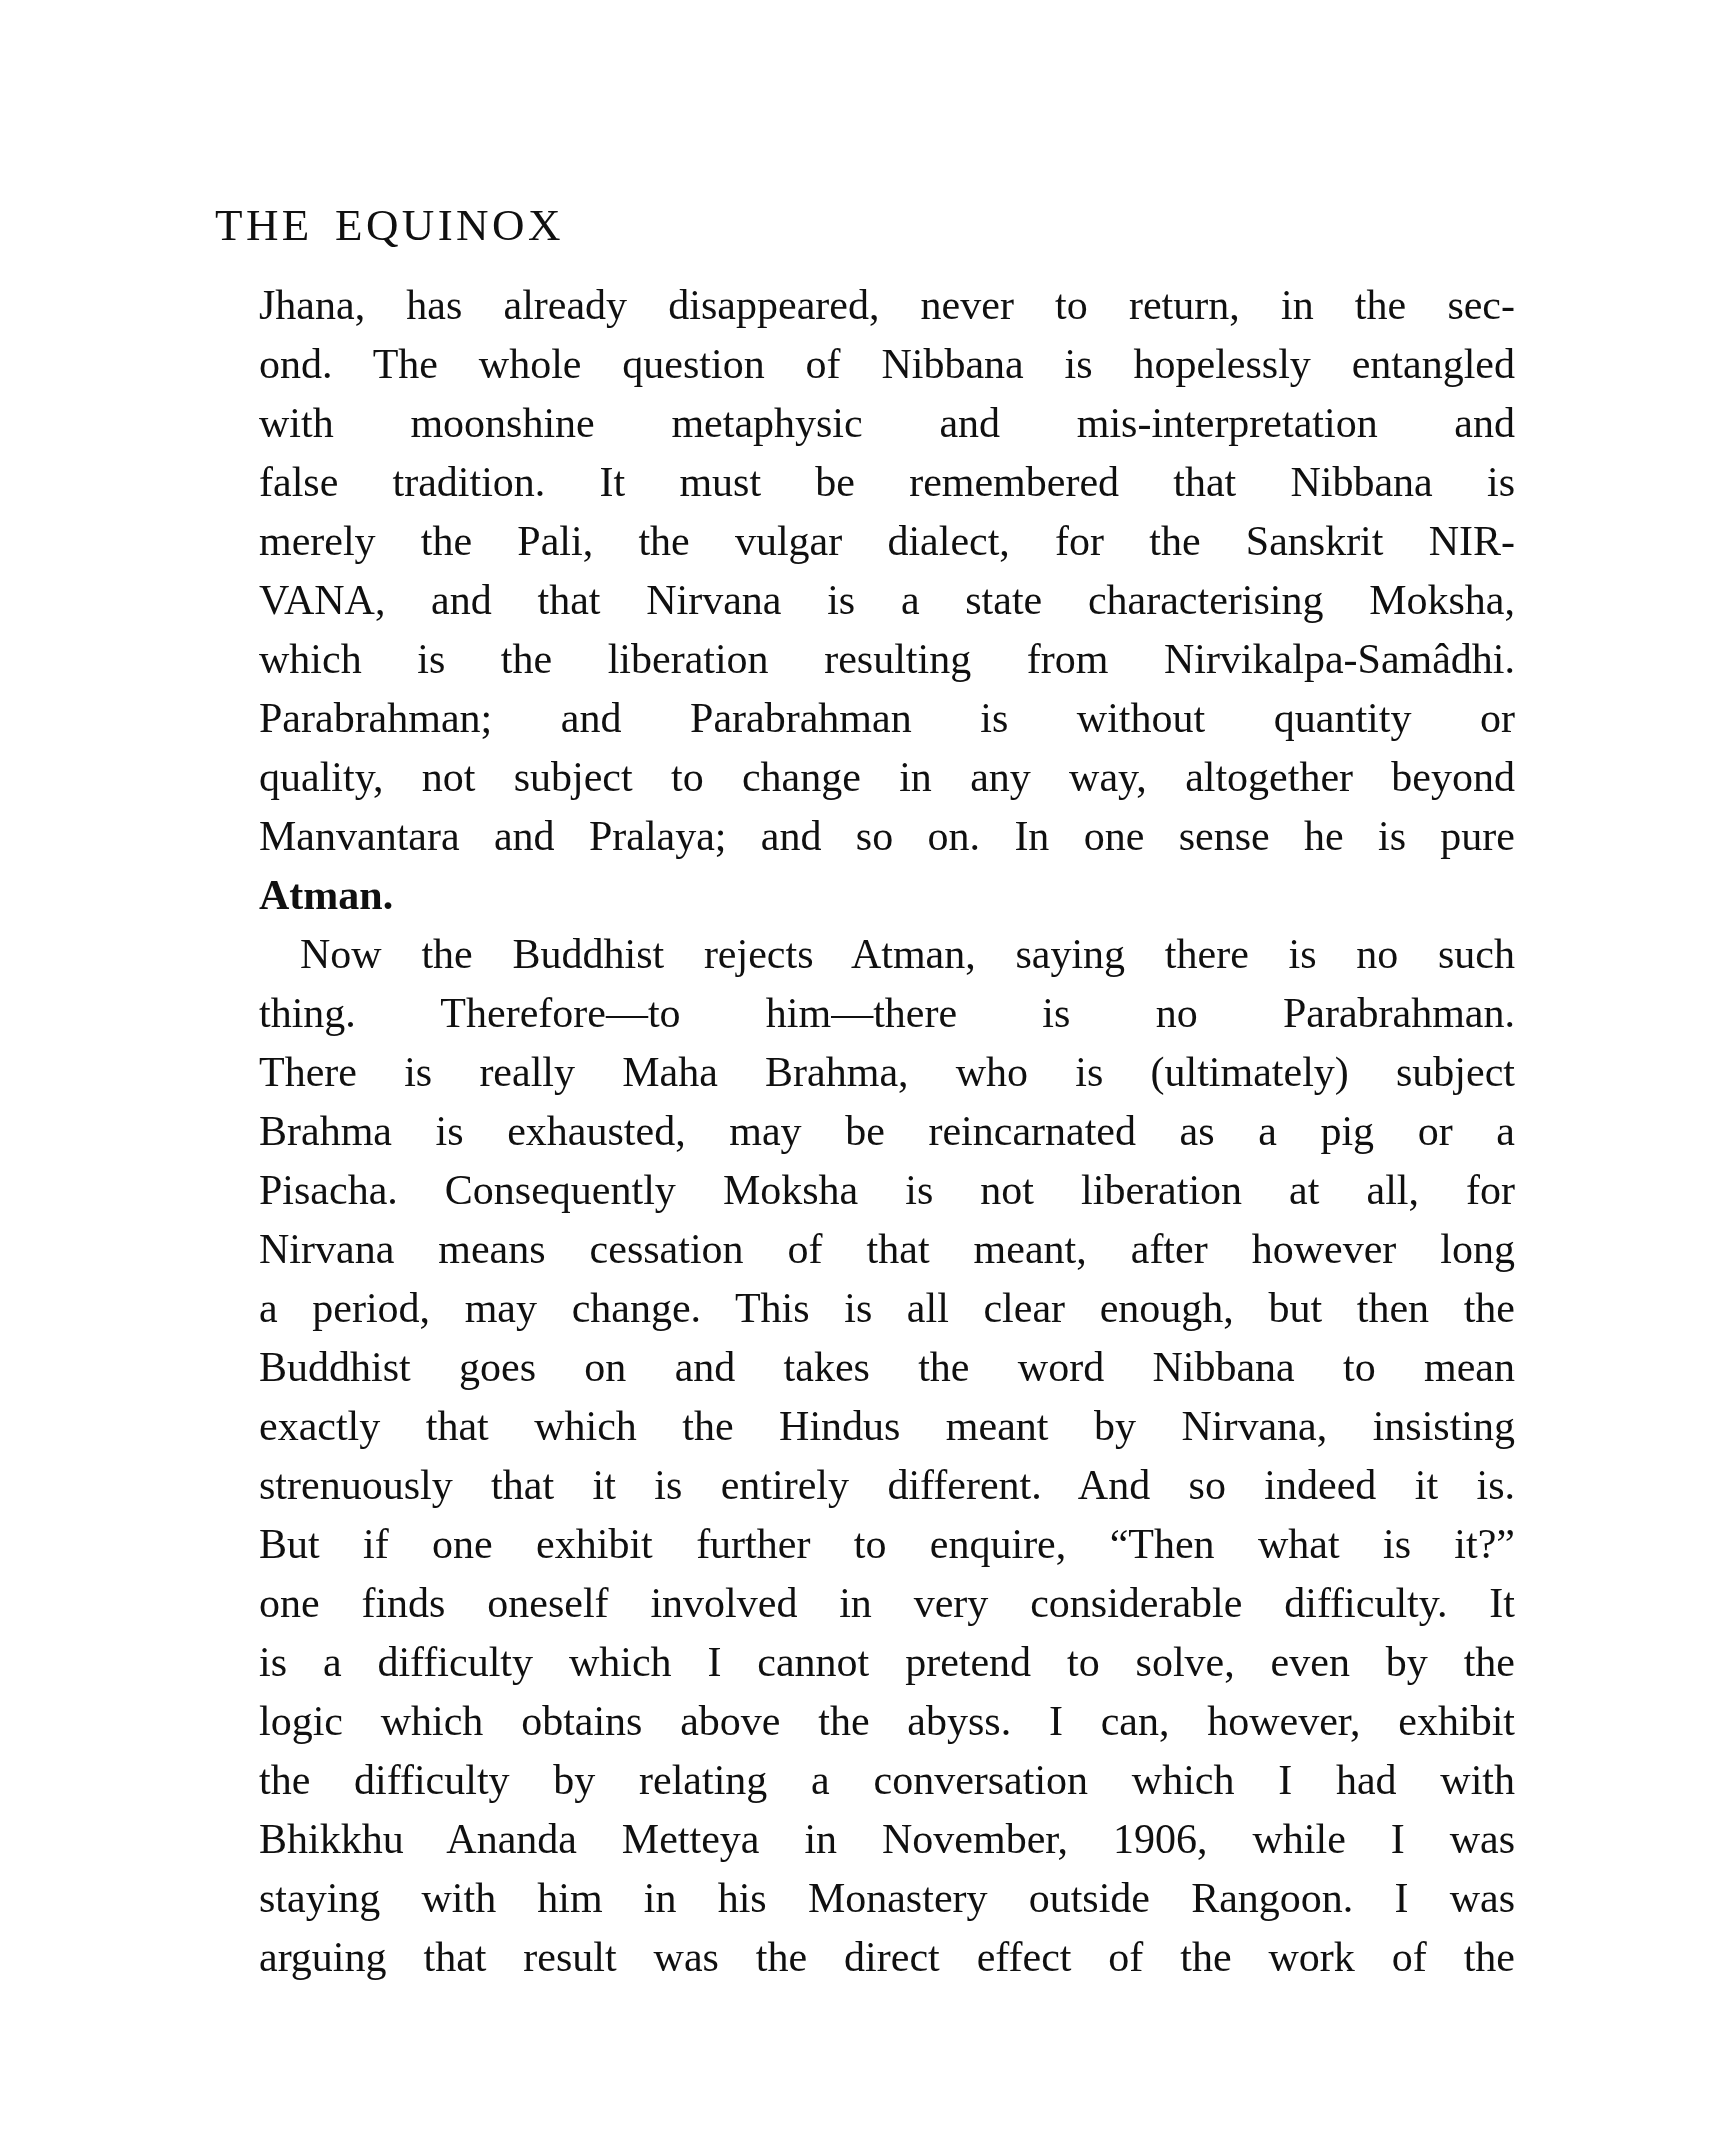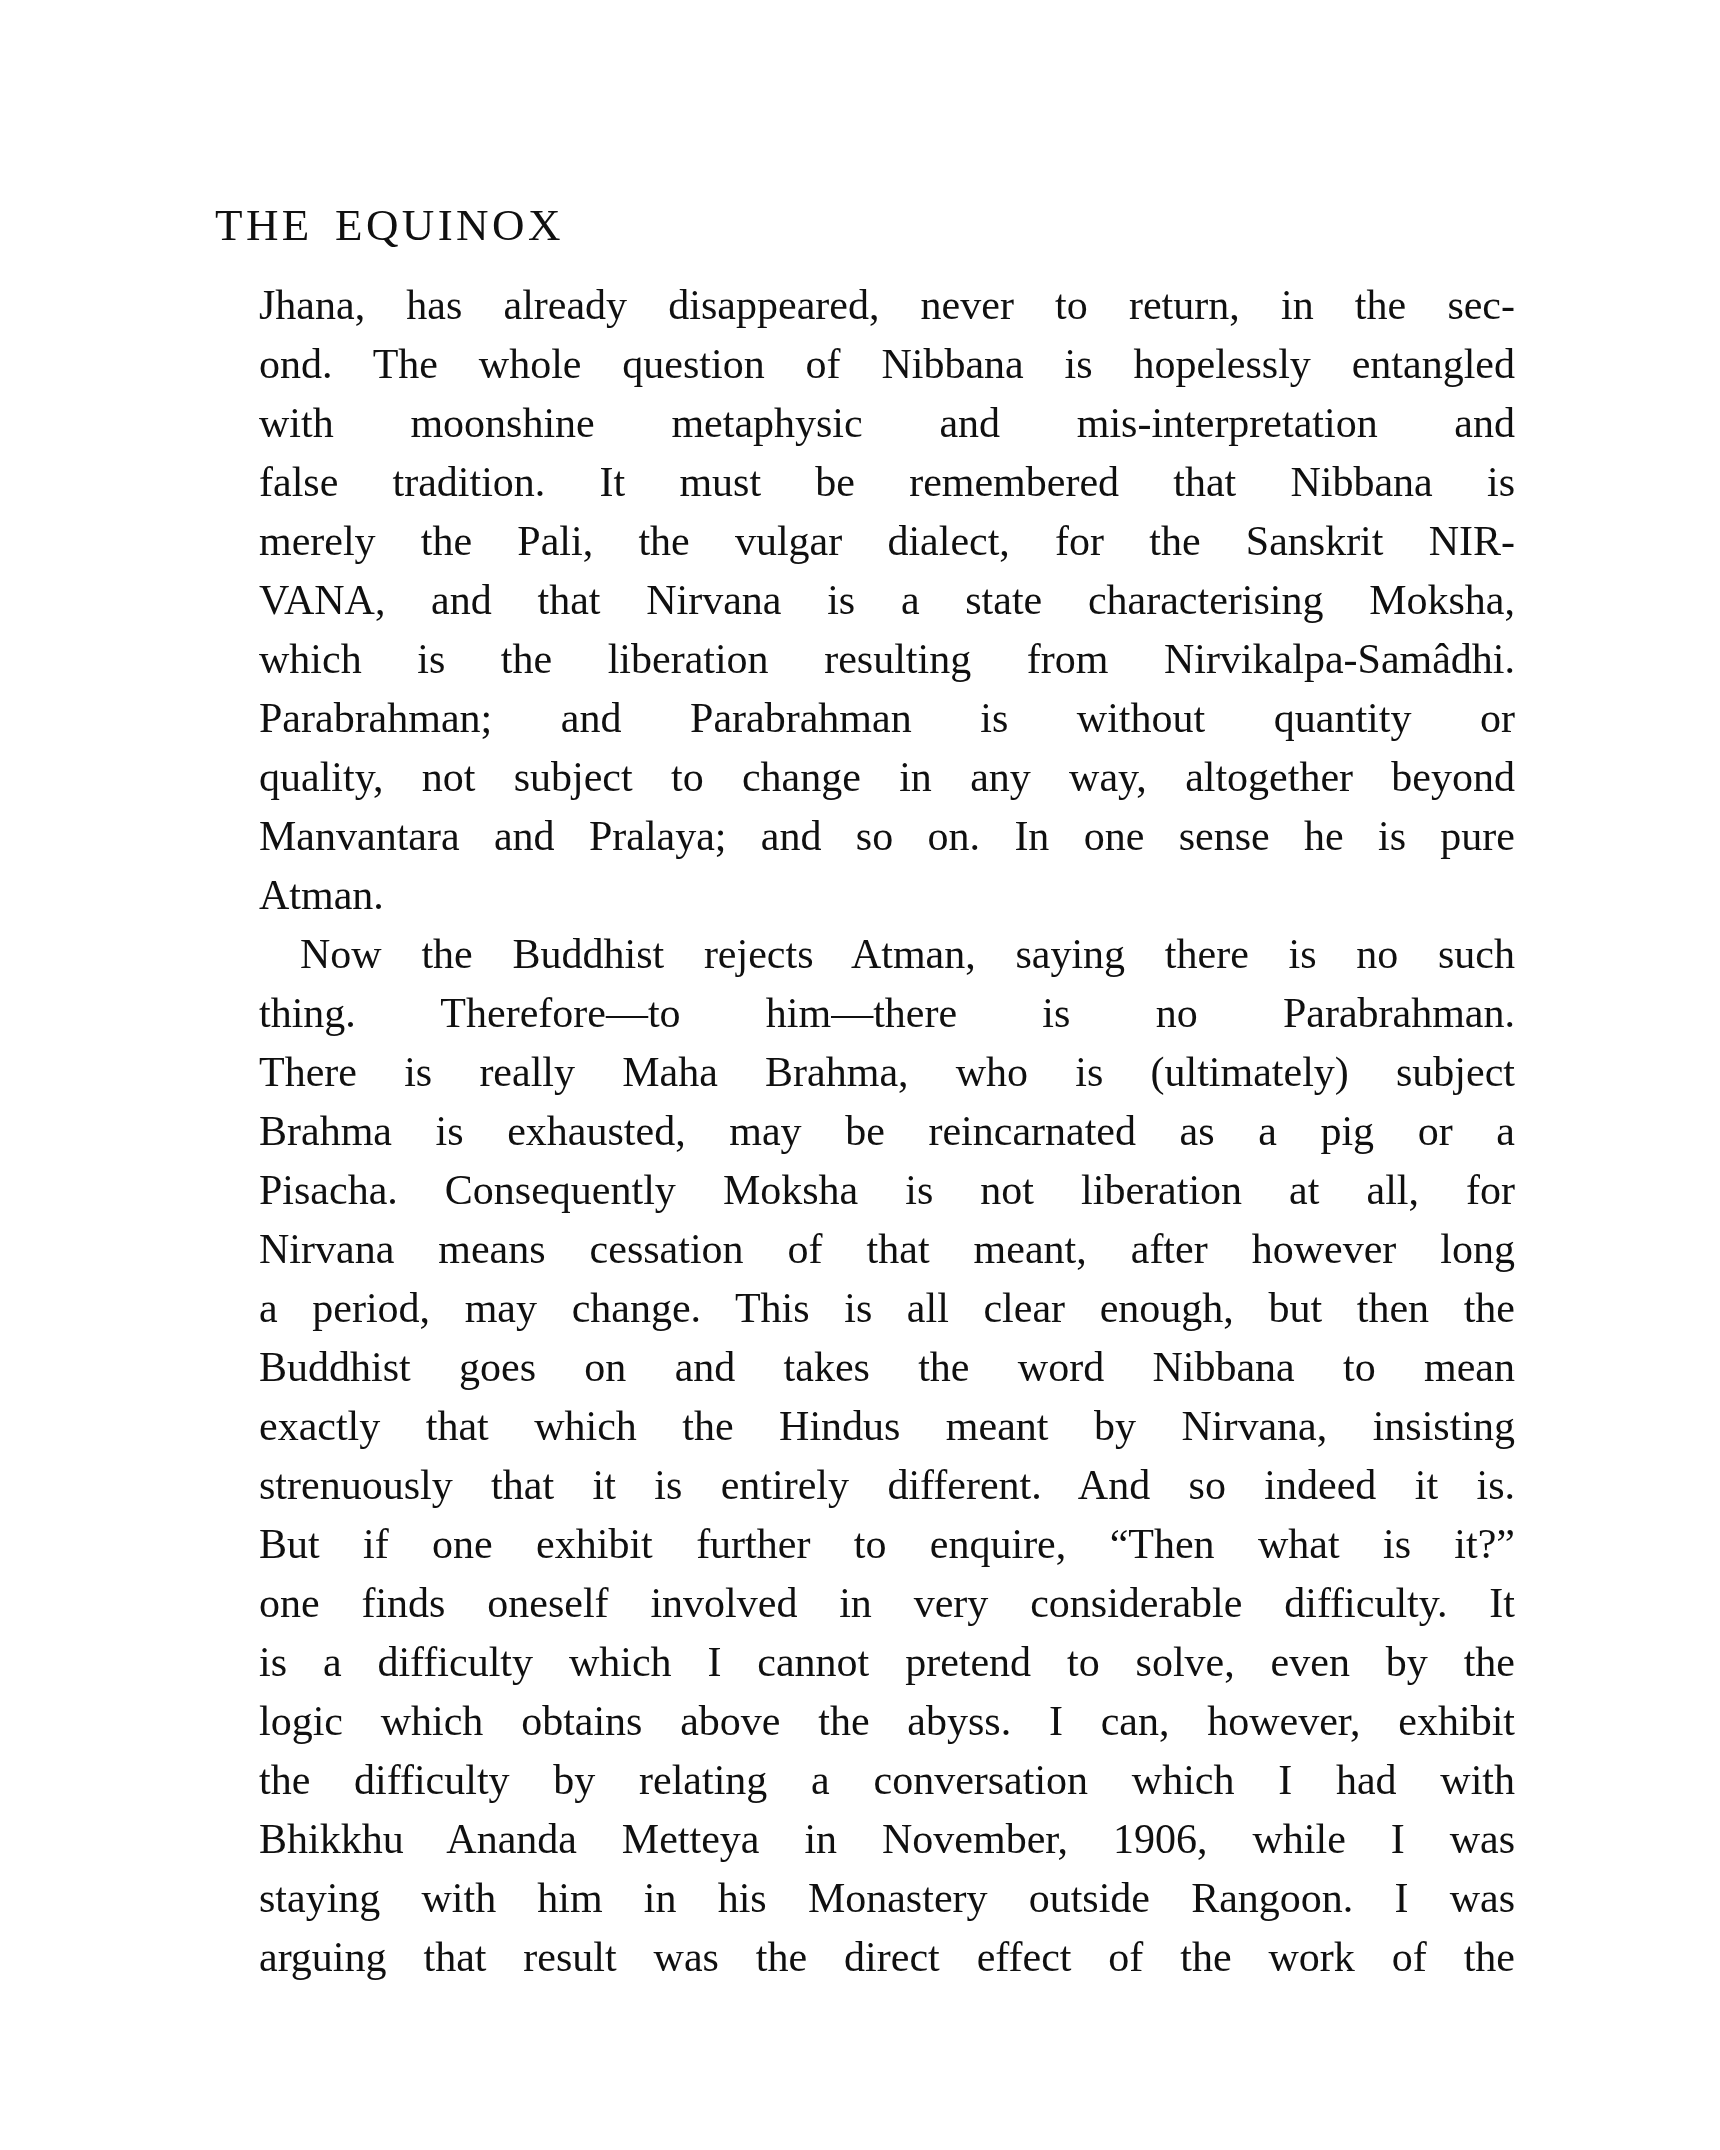--- a/index.html
+++ b/index.html
@@ -41,20 +41,21 @@
     height: 59px;
     line-height: 59px;
     text-align: justify;
     text-align-last: justify;
     white-space: normal;
     overflow: hidden;
   }
   .line.nojust {
     text-align: right;
     text-align-last: left;
+    font-weight: bold;
   }
   .line.indent {
     text-indent: 41px;
   }
   .page-number {
     position: absolute;
     left: 215px;
     top: 2134px;
     font-size: 40px;
     line-height: 59px;

